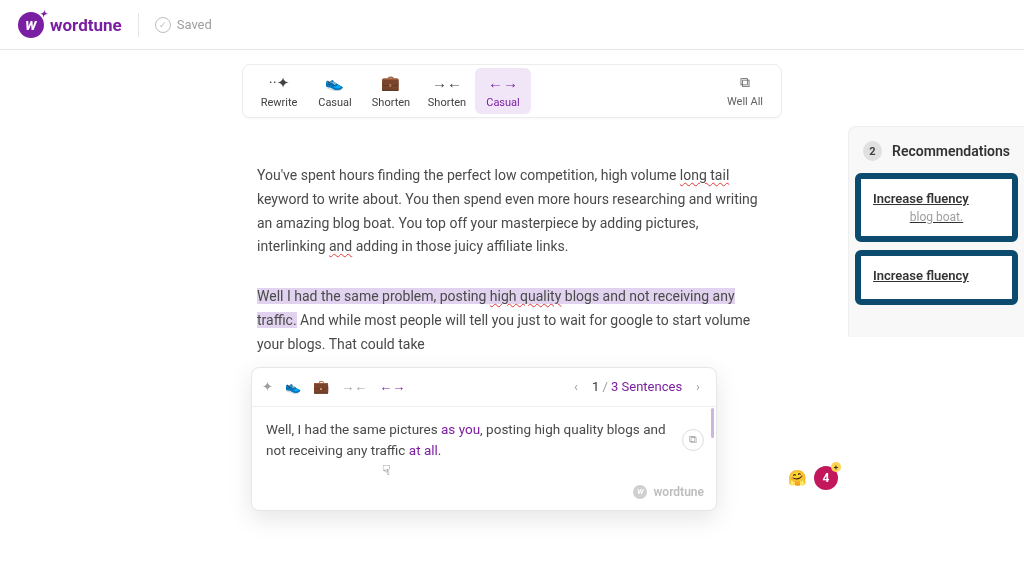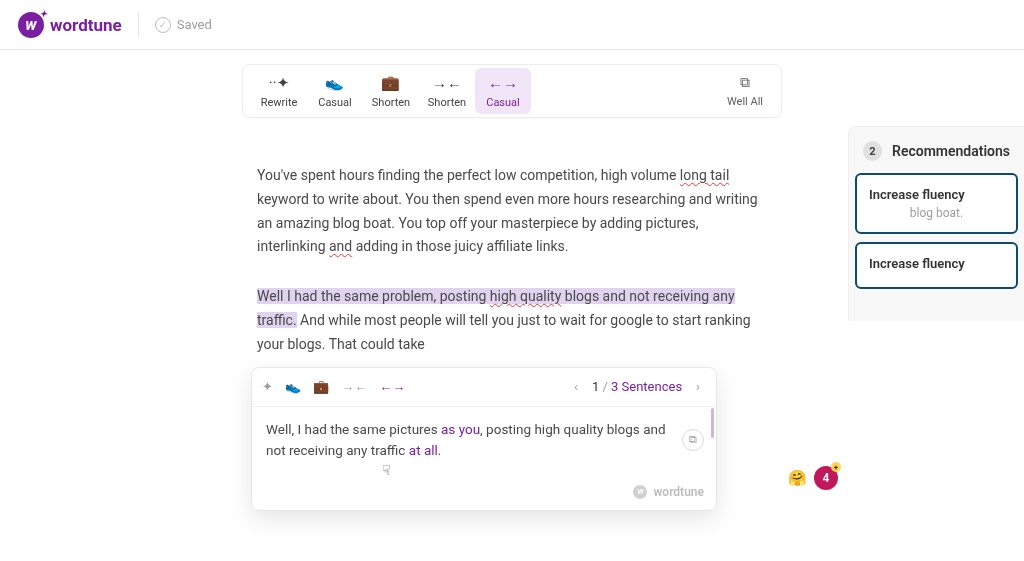--- a/index.html
+++ b/index.html
@@ -36,21 +36,21 @@
     .suggestion-item .purple { color: #7b1fa2; }
     .copy-icon { position: absolute; right: 12px; top: 50%; transform: translateY(-50%); width: 22px; height: 22px; border: 1px solid #ddd; border-radius: 50%; display: flex; align-items: center; justify-content: center; font-size: 11px; color: #9e9e9e; }
     .scroll-indicator { position: absolute; right: 2px; top: 40px; width: 3px; height: 30px; background: #cbb6e0; border-radius: 2px; }
     .cursor-hand { position: absolute; left: 130px; top: 52px; font-size: 14px; pointer-events: none; }
     .popup-footer { display: flex; justify-content: flex-end; align-items: center; padding: 8px 12px; gap: 6px; color: #bdbdbd; font-size: 12px; font-weight: 600; }
     .popup-footer .mark { width: 14px; height: 14px; background: #d0d0d0; border-radius: 50%; display: inline-flex; align-items: center; justify-content: center; color: #fff; font-size: 9px; font-style: italic; }
 
     .side-panel { position: absolute; right: 0; top: 126px; width: 176px; background: #f8f8f8; border-left: 1px solid #eee; border-top: 1px solid #eee; padding: 14px 0 24px; border-top-left-radius: 8px; }
     .side-header { display: flex; align-items: center; gap: 10px; padding: 0 14px 12px; font-weight: 600; font-size: 14px; color: #333; }
     .count-badge { width: 20px; height: 20px; background: #e0e0e0; border-radius: 50%; display: flex; align-items: center; justify-content: center; font-size: 11px; font-weight: 700; color: #424242; }
-    .reco-card { background: #fff; margin: 0 6px 8px; padding: 12px 12px; border-radius: 6px; cursor: pointer; border: 2px solid #0c4a6e; }
+    .reco-card { background: #fff; margin: 0 6px 8px; padding: 12px 12px; border-radius: 6px; cursor: pointer; border: 6px solid #0c4a6e; text-decoration: underline; }
     .reco-title { font-weight: 600; font-size: 13px; color: #333; margin-bottom: 4px; }
     .reco-snippet { font-size: 12px; color: #9e9e9e; text-align: center; }
 
     .reactions { position: absolute; left: 786px; top: 466px; display: flex; align-items: center; gap: 4px; }
     .emoji-bubble { width: 24px; height: 24px; border-radius: 50%; display: flex; align-items: center; justify-content: center; font-size: 15px; }
     .react-badge { position: relative; width: 24px; height: 24px; background: #c2185b; border-radius: 50%; color: #fff; font-weight: 700; font-size: 12px; display: flex; align-items: center; justify-content: center; }
     .react-badge::after { content: '+'; position: absolute; top: -4px; right: -3px; width: 10px; height: 10px; background: #ffd54f; border-radius: 50%; color: #333; font-size: 8px; display: flex; align-items: center; justify-content: center; }
 
     .pager-num { color: #333; }
     .pager-sep { color: #9e9e9e; }
@@ -95,21 +95,21 @@
     <span class="icon">⧉</span>
     <span>Well All</span>
   </div>
 </div>
 
 <div class="content">
   <p class="para">
     <span>You've spent hours finding the perfect low competition, high volume </span><span class="underline-red">long tail</span><span> keyword to write about. You then spend even more hours researching and writing an amazing blog boat. You top off your masterpiece by adding pictures, interlinking </span><span class="underline-red">and</span><span> adding in those juicy affiliate links.</span>
   </p>
   <p class="para" style="margin-bottom:0;">
-    <span class="highlight-sel"><span>Well I had the same problem, posting </span><span class="underline-red">high quality</span><span> blogs and not receiving any traffic.</span></span><span> And while most people will tell you just to wait for google to start ranking your blogs. That could take</span>
+    <span class="highlight-sel"><span>Well I had the same problem, posting </span><span class="underline-red">high quality</span><span> blogs and not receiving any traffic.</span></span><span> And while most people will tell you just to wait for google to start volume your blogs. That could take</span>
   </p>
 
   <div class="suggestion-popup">
     <div class="suggestion-toolbar">
       <span class="mini-btn"><span>✦</span></span>
       <span class="mini-btn"><span>👟</span></span>
       <span class="mini-btn"><span>💼</span></span>
       <span class="mini-btn"><span>→←</span></span>
       <span class="mini-btn active"><span>←→</span></span>
       <div class="pager">

